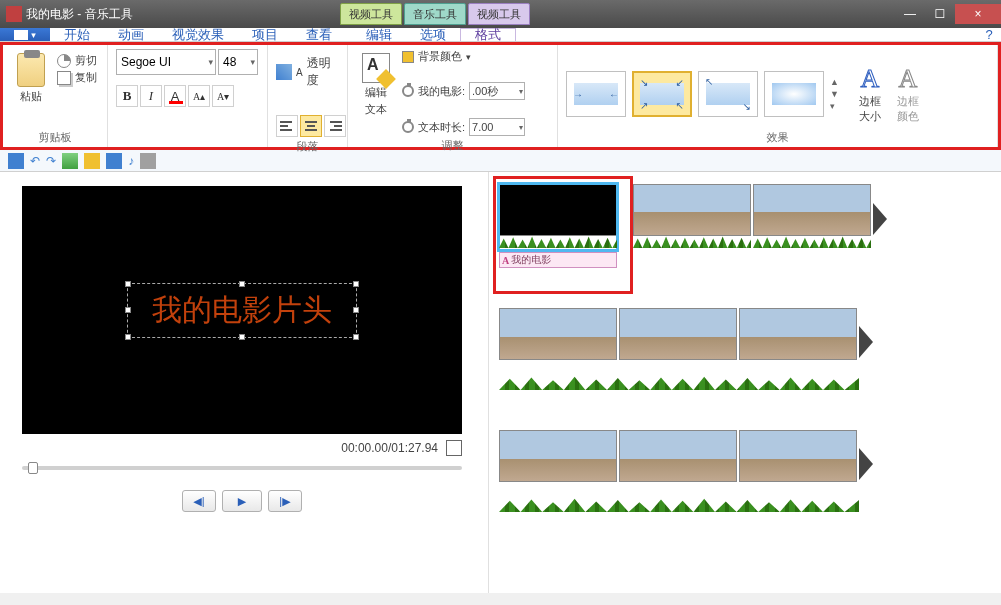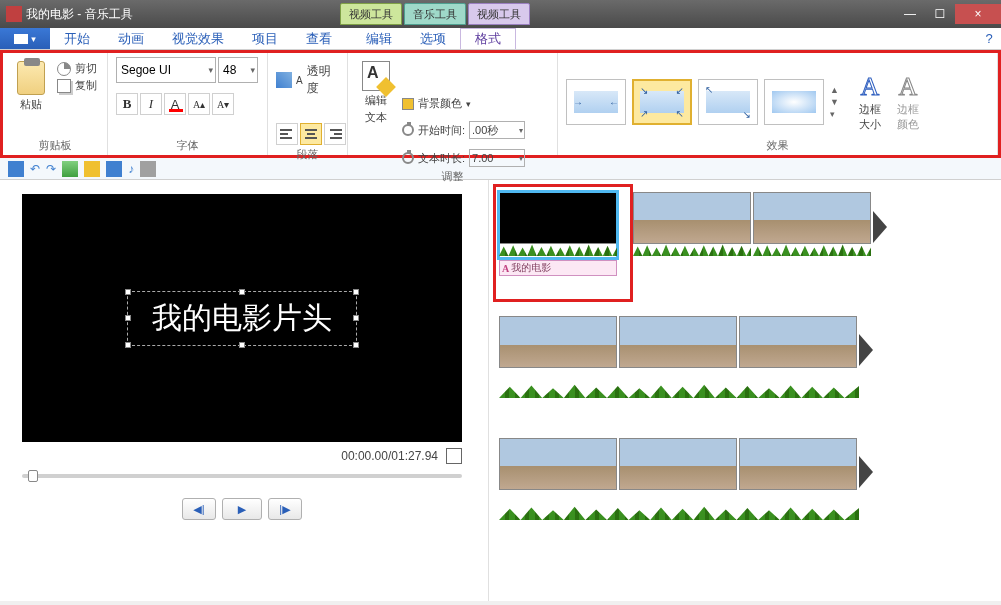--- a/index.html
+++ b/index.html
@@ -9,21 +9,21 @@
 .titlebar .icon { width: 16px; height: 16px; background: #c04040; margin-right:4px; }
 .titlebar .tool-tabs { position: absolute; left: 340px; display: flex; gap: 2px; }
 .tool-tab { height: 22px; padding: 2px 8px; font-size: 11px; color: #333; border-radius: 2px 2px 0 0; display: flex; align-items: center; }
 .tt1 { background: #cde69c; border:1px solid #7fa046; }
 .tt2 { background: #9fd9c9; border:1px solid #4fa090;text-align:right; }
 .tt3 { background: #d8c9ec; border:1px solid #9a7fc0; }
 .win-btns { margin-left: auto; display: flex; }
 .win-btn { width: 30px; height: 20px; display: flex; align-items: center; justify-content: center; color: #fff; font-size: 12px; }
 .win-btn.close { width: 46px; background: #c75050; }
 
-.menubar { height: 22px; background: #fff; border-bottom: 1px solid #d0d0d0; display: flex; align-items: stretch; font-size: 13px; }
+.menubar { height: 14px; background: #fff; border-bottom: 1px solid #d0d0d0; display: flex; align-items: stretch; font-size: 13px; }
 .file-btn { width: 50px; background: linear-gradient(#3a78d6,#2a5fb8); color: #fff; display: flex; align-items: center; justify-content: center; position: relative; }
 .file-btn:after { content:"▾"; font-size:9px; margin-left:3px; }
 .menu-tab { padding: 0 14px; display: flex; align-items: center; color: #2a5fb8; cursor: pointer; }
 .menu-tab.active { background: #fff; border: 1px solid #c9b8e0; border-bottom: none; color: #6040a0; }
 .menu-help { margin-left: auto; width: 24px; display: flex; align-items: center; justify-content: center; color: #2a5fb8; }
 
 .ribbon { height: 108px; background: #fff; border: 3px solid #e02020; display: flex; }
 .group { border-right: 1px solid #e0e0e0; padding: 4px 8px 2px; display: flex; flex-direction: column; position: relative; }
 .group-label { text-align: center; font-size: 11px; color: #666; margin-top: auto; padding-top:2px; }
 .group-body { display: flex; gap: 6px; align-items: flex-start; flex: 1; }
@@ -56,21 +56,21 @@
 .align-btn.l span:nth-child(2){width:8px;}
 .align-btn.r span{align-self:flex-end; margin-right:3px;}
 .align-btn.r span:nth-child(2){width:8px;}
 .align-btn.active { background:#fde9a0; border-color:#e0b030; }
 
 .edit-text-btn { display:flex; flex-direction:column; align-items:center; font-size:11px; color:#444; width:40px; padding-top:4px; gap:2px;}
 .edit-text-ic { width:28px; height:30px; background:#fff; border:1px solid #888; position:relative; }
 .edit-text-ic:before { content:"A"; position:absolute; left:4px; top:2px; font-weight:bold; color:#333; font-size:16px;}
 .edit-text-ic:after { content:""; position:absolute; right:-4px; bottom:-4px; width:14px; height:14px; background:#f0c030; transform:rotate(45deg);}
 
-.adjust-col { display:flex; flex-direction:column; gap:10px; font-size:11px; color:#444;margin-top:39px; }
+.adjust-col { display:flex; flex-direction:column; gap:18px; font-size:11px; color:#444; }
 .adjust-row { display:flex; align-items:center; gap:4px; }
 .stopwatch { width:12px; height:12px; border:2px solid #888; border-radius:50%; position:relative;}
 .stopwatch:before{content:"";position:absolute;top:-4px;left:3px;width:4px;height:3px;background:#888;}
 .val-box { width:56px; height:18px; border:1px solid #b0b0b0; font-size:11px; padding:0 2px; display:flex; align-items:center; position:relative;}
 .val-box:after{content:"▾";position:absolute;right:1px;font-size:8px;color:#666;}
 
 .effects-body { display:flex; gap:6px; align-items:center; padding-top:10px;}
 .effect-thumb { width:60px; height:46px; border:1px solid #c0c0c0; background:#fff; display:flex; align-items:center; justify-content:center; position:relative; cursor:pointer;}
 .effect-thumb.sel { border:2px solid #e0b030; background:#fde9a0; }
 .eff-inner { width:44px; height:22px; background: linear-gradient(#d8e8f8,#b0d0f0);}
@@ -85,21 +85,21 @@
 .qat-ic { width:16px; height:16px; }
 
 .workspace { display: flex; height: calc(605px - 28px - 26px - 108px - 22px); background: #fff; }
 .preview-pane { width: 488px; padding: 14px 12px 8px 22px; display:flex; flex-direction:column;}
 .preview-video { width: 440px; height: 248px; background: #000; position: relative; display:flex; align-items:center; justify-content:center;}
 .text-sel-box { border:1px dashed #aaa; padding: 6px 24px; position:relative;}
 .text-sel-box .h{position:absolute;width:6px;height:6px;background:#fff;border:1px solid #888;}
 .h.tl{top:-3px;left:-3px;} .h.tr{top:-3px;right:-3px;} .h.bl{bottom:-3px;left:-3px;} .h.br{bottom:-3px;right:-3px;}
 .h.tm{top:-3px;left:50%;margin-left:-3px;} .h.bm{bottom:-3px;left:50%;margin-left:-3px;}
 .h.ml{left:-3px;top:50%;margin-top:-3px;} .h.mr{right:-3px;top:50%;margin-top:-3px;}
-.title-text { color:#ffffff; font-size:30px; font-family:"SimSun","宋体",serif;}
+.title-text { color:#c2410c; font-size:30px; font-family:"SimSun","宋体",serif;}
 .time-row { display:flex; align-items:center; justify-content:flex-end; gap:8px; font-size:12px; color:#444; margin-top:6px; width:440px;}
 .fs-ic{width:16px;height:16px;border:1px solid #666;position:relative;}
 .slider { width:440px; height:4px; background:#d0d0d0; border-radius:2px; margin-top:10px; position:relative;}
 .slider-thumb{position:absolute;left:6px;top:-4px;width:10px;height:12px;background:#fff;border:1px solid #888;border-radius:2px;}
 .play-ctrl { display:flex; gap:6px; justify-content:center; margin-top:20px; width:440px;}
 .play-btn{width:34px;height:22px;border:1px solid #b0b0b0;border-radius:3px;background:linear-gradient(#fff,#e8e8e8);display:flex;align-items:center;justify-content:center;color:#2a5fb8;font-size:11px;cursor:pointer;}
 .play-btn.play{width:40px;}
 
 .timeline-pane { flex:1; padding:12px 10px 0 10px; overflow:hidden; border-left:1px solid #e0e0e0;}
 .tl-row { display:flex; align-items:flex-start; margin-bottom:40px; position:relative;}
@@ -182,21 +182,20 @@
         <div class="fmt-btn" style="font-weight:bold;">B</div>
         <div class="fmt-btn" style="font-style:italic;">I</div>
         <div class="fmt-btn" style="position:relative;">
             <span>A</span>
             <span style="position:absolute;bottom:2px;left:4px;width:14px;height:3px;background:red;"></span>
           </div>
         <div class="fmt-btn grow">A▴</div>
         <div class="fmt-btn grow">A▾</div>
       </div>
     </div>
-    <div class="group-label">字体</div>
   </div>
 
   <div class="group" style="width:80px;">
     <div class="group-body" style="flex-direction:column;">
       <div class="trans-btn">
           <span class="trans-ic"></span>
           <span style="font-size:10px;">A</span>
           <span>透明度</span>
         </div>
       <div class="align-row">
@@ -228,21 +227,21 @@
         <span>文本</span>
       </div>
       <div class="adjust-col">
         <div class="adjust-row">
             <span style="width:12px;height:12px;background:#f0c030;border:1px solid #888;"></span>
             <span>背景颜色</span>
             <span style="font-size:9px;">▾</span>
           </div>
         <div class="adjust-row">
             <span class="stopwatch"></span>
-            <span>开始时间:</span>
+            <span>我的电影:</span>
             <div class="val-box">.00秒</div>
           </div>
         <div class="adjust-row">
             <span class="stopwatch"></span>
             <span>文本时长:</span>
             <div class="val-box">7.00</div>
           </div>
       </div>
     </div>
     <div class="group-label">调整</div>

